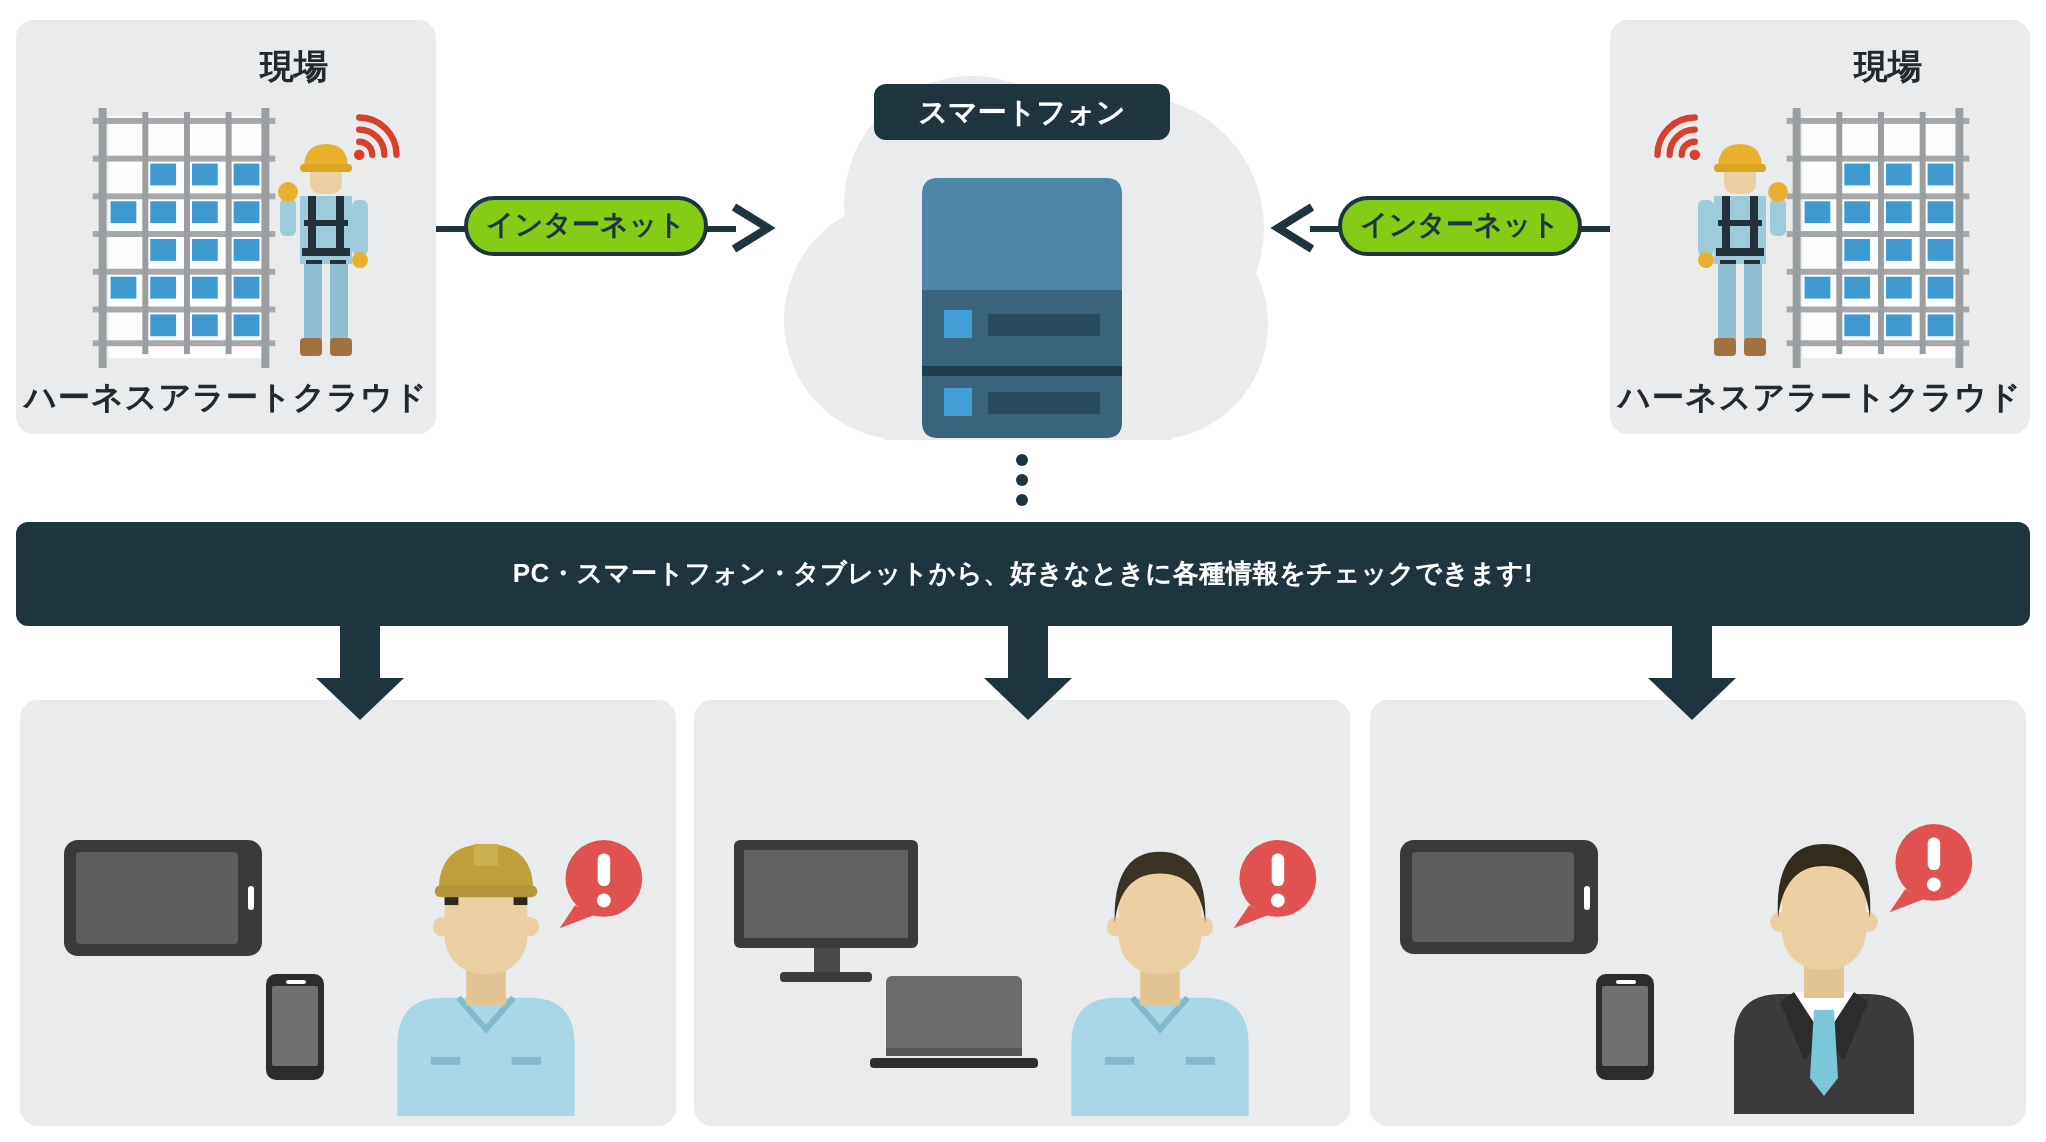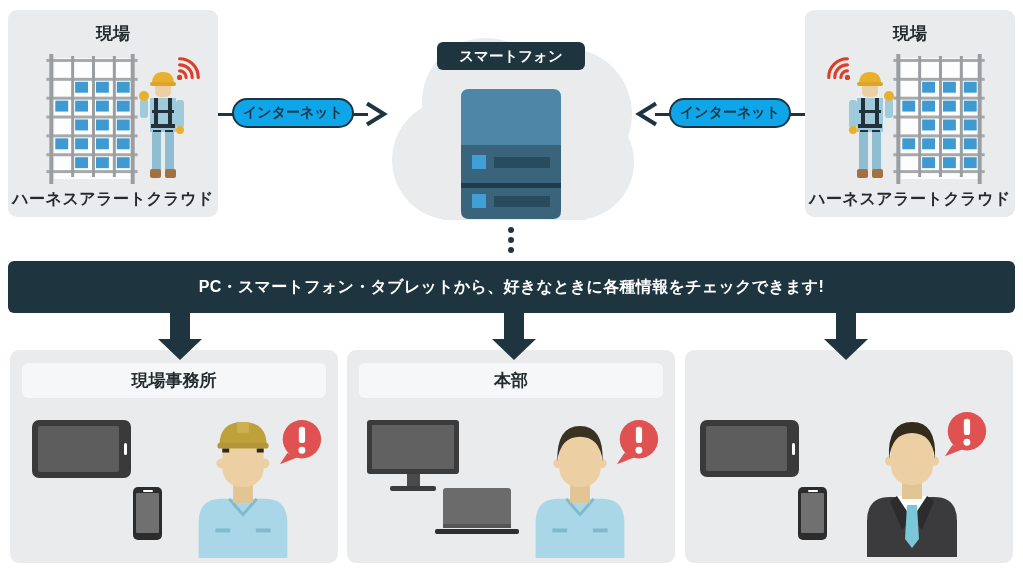--- a/index.html
+++ b/index.html
@@ -4,21 +4,21 @@
 <style>
   html,body{margin:0;padding:0;background:#ffffff;}
   body{width:1023px;height:571px;position:relative;overflow:hidden;
        font-family:"Liberation Sans",sans-serif;color:#1e2b33;}
 
   
   .site-box{position:absolute;top:10px;width:210px;height:207px;background:#eaebec;border-radius:9px;}
   .site-box.left{left:8px;}
   .site-box.right{left:805px;}
   .site-title{position:absolute;top:12px;left:0;width:100%;text-align:center;
-              font-size:17px;font-weight:bold;color:#222a2e;}
+              font-size:17px;font-weight:bold;color:#222a2e;padding-left:34px;}
   .site-caption{position:absolute;bottom:7px;left:0;width:100%;text-align:center;
                 font-size:16px;font-weight:bold;color:#222a2e;letter-spacing:.5px;}
   .scaffold{position:absolute;width:92px;height:132px;top:44px;}
   .site-box.left  .scaffold{left:38px;}
   .site-box.right .scaffold{left:88px;}
   .worker{position:absolute;width:56px;height:110px;top:62px;}
   .site-box.left  .worker{left:130px;}
   .site-box.right .worker{left:34px;transform:scaleX(-1);}
   .wifi{position:absolute;width:28px;height:28px;top:45px;}
   .site-box.left  .wifi{left:166px;}
@@ -30,33 +30,33 @@
                border-radius:6px;color:#fff;font-size:14.5px;font-weight:bold;
                display:flex;align-items:center;justify-content:center;z-index:3;}
   .server-svg{position:absolute;left:461px;top:89px;width:100px;height:130px;z-index:2;}
   .dots{position:absolute;left:508px;top:227px;width:6px;z-index:2;}
   .dots i{display:block;width:6px;height:6px;border-radius:50%;background:#1e3540;margin-bottom:4px;}
 
   
   .conn-line{position:absolute;top:113px;height:3px;background:#1e3540;}
   .conn-line.left{left:218px;width:150px;}
   .conn-line.right{left:655px;width:150px;}
-  .net-pill{position:absolute;top:98px;width:122px;height:30px;background:#0ea5e9;border:2.5px solid #1e3540;
+  .net-pill{position:absolute;top:98px;width:122px;height:30px;background:#84cc16;border:2.5px solid #1e3540;
             border-radius:16px;box-sizing:border-box;display:flex;align-items:center;justify-content:center;
             font-size:14px;font-weight:600;color:#1e3540;z-index:2;}
   .net-pill.left{left:232px;}
   .net-pill.right{left:669px;}
   .chevron{position:absolute;top:100px;width:28px;height:28px;z-index:1;}
   .chevron.left{left:360px;}
   .chevron.right{left:635px;}
 
   
   .banner{position:absolute;left:8px;top:261px;width:1007px;height:52px;background:#1e3540;border-radius:6px;
           display:flex;align-items:center;justify-content:center;}
-  .banner span{color:#fff;font-size:16px;font-weight:bold;letter-spacing:.3px;}
+  .banner span{color:#fff;font-size:13px;font-weight:bold;letter-spacing:.3px;}
 
   
   .down-arrow{position:absolute;top:312px;width:44px;z-index:4;}
   .down-arrow .stem{width:20px;height:27px;background:#1e3540;margin:0 auto;}
   .down-arrow .head{width:0;height:0;border-left:22px solid transparent;border-right:22px solid transparent;
                     border-top:21px solid #1e3540;}
   .down-arrow.a1{left:158px;} .down-arrow.a2{left:492px;} .down-arrow.a3{left:824px;}
 
   
   .panel{position:absolute;top:350px;width:328px;height:213px;background:#eaebec;border-radius:9px;}
@@ -291,21 +291,20 @@
   <div class="down-arrow a2">
       <div class="stem"></div>
       <div class="head"></div>
     </div>
   <div class="down-arrow a3">
       <div class="stem"></div>
       <div class="head"></div>
     </div>
 
   <section class="panel p1">
-    <div class="panel-header">現場事務所</div>
     <div class="tablet" style="left:22px;top:70px;width:99px;height:58px;">
       <div class="screen"></div>
         <div class="btn"></div>
     </div>
     <div class="phone" style="left:123px;top:137px;width:29px;height:53px;">
       <div class="spk"></div>
         <div class="screen"></div>
     </div>
     <svg class="person" style="left:183px;top:70px;" viewBox="0 0 100 140">
       <path d="M5,140 L5,104 Q5,80 28,80 L72,80 Q95,80 95,104 L95,140 Z" fill="#a9d7e8"></path>
@@ -324,21 +323,20 @@
     </svg>
     <svg class="alert" style="left:266px;top:68px;" viewBox="0 0 50 54">
       <circle cx="27" cy="22" r="20" fill="#e05151"></circle>
       <polygon points="12,36 4,48 22,41" fill="#e05151"></polygon>
       <rect x="23.8" y="9" width="6.5" height="17" rx="3" fill="#fff"></rect>
       <circle cx="27" cy="33.5" r="3.6" fill="#fff"></circle>
     </svg>
   </section>
 
   <section class="panel p2">
-    <div class="panel-header">本部</div>
     <div class="monitor" style="left:20px;top:70px;">
       <div class="screen">
           <div class="inner"></div>
         </div>
       <div class="neck"></div>
         <div class="base"></div>
     </div>
     <div class="laptop" style="left:88px;top:138px;">
       <div class="screen"></div>
         <div class="base"></div>

